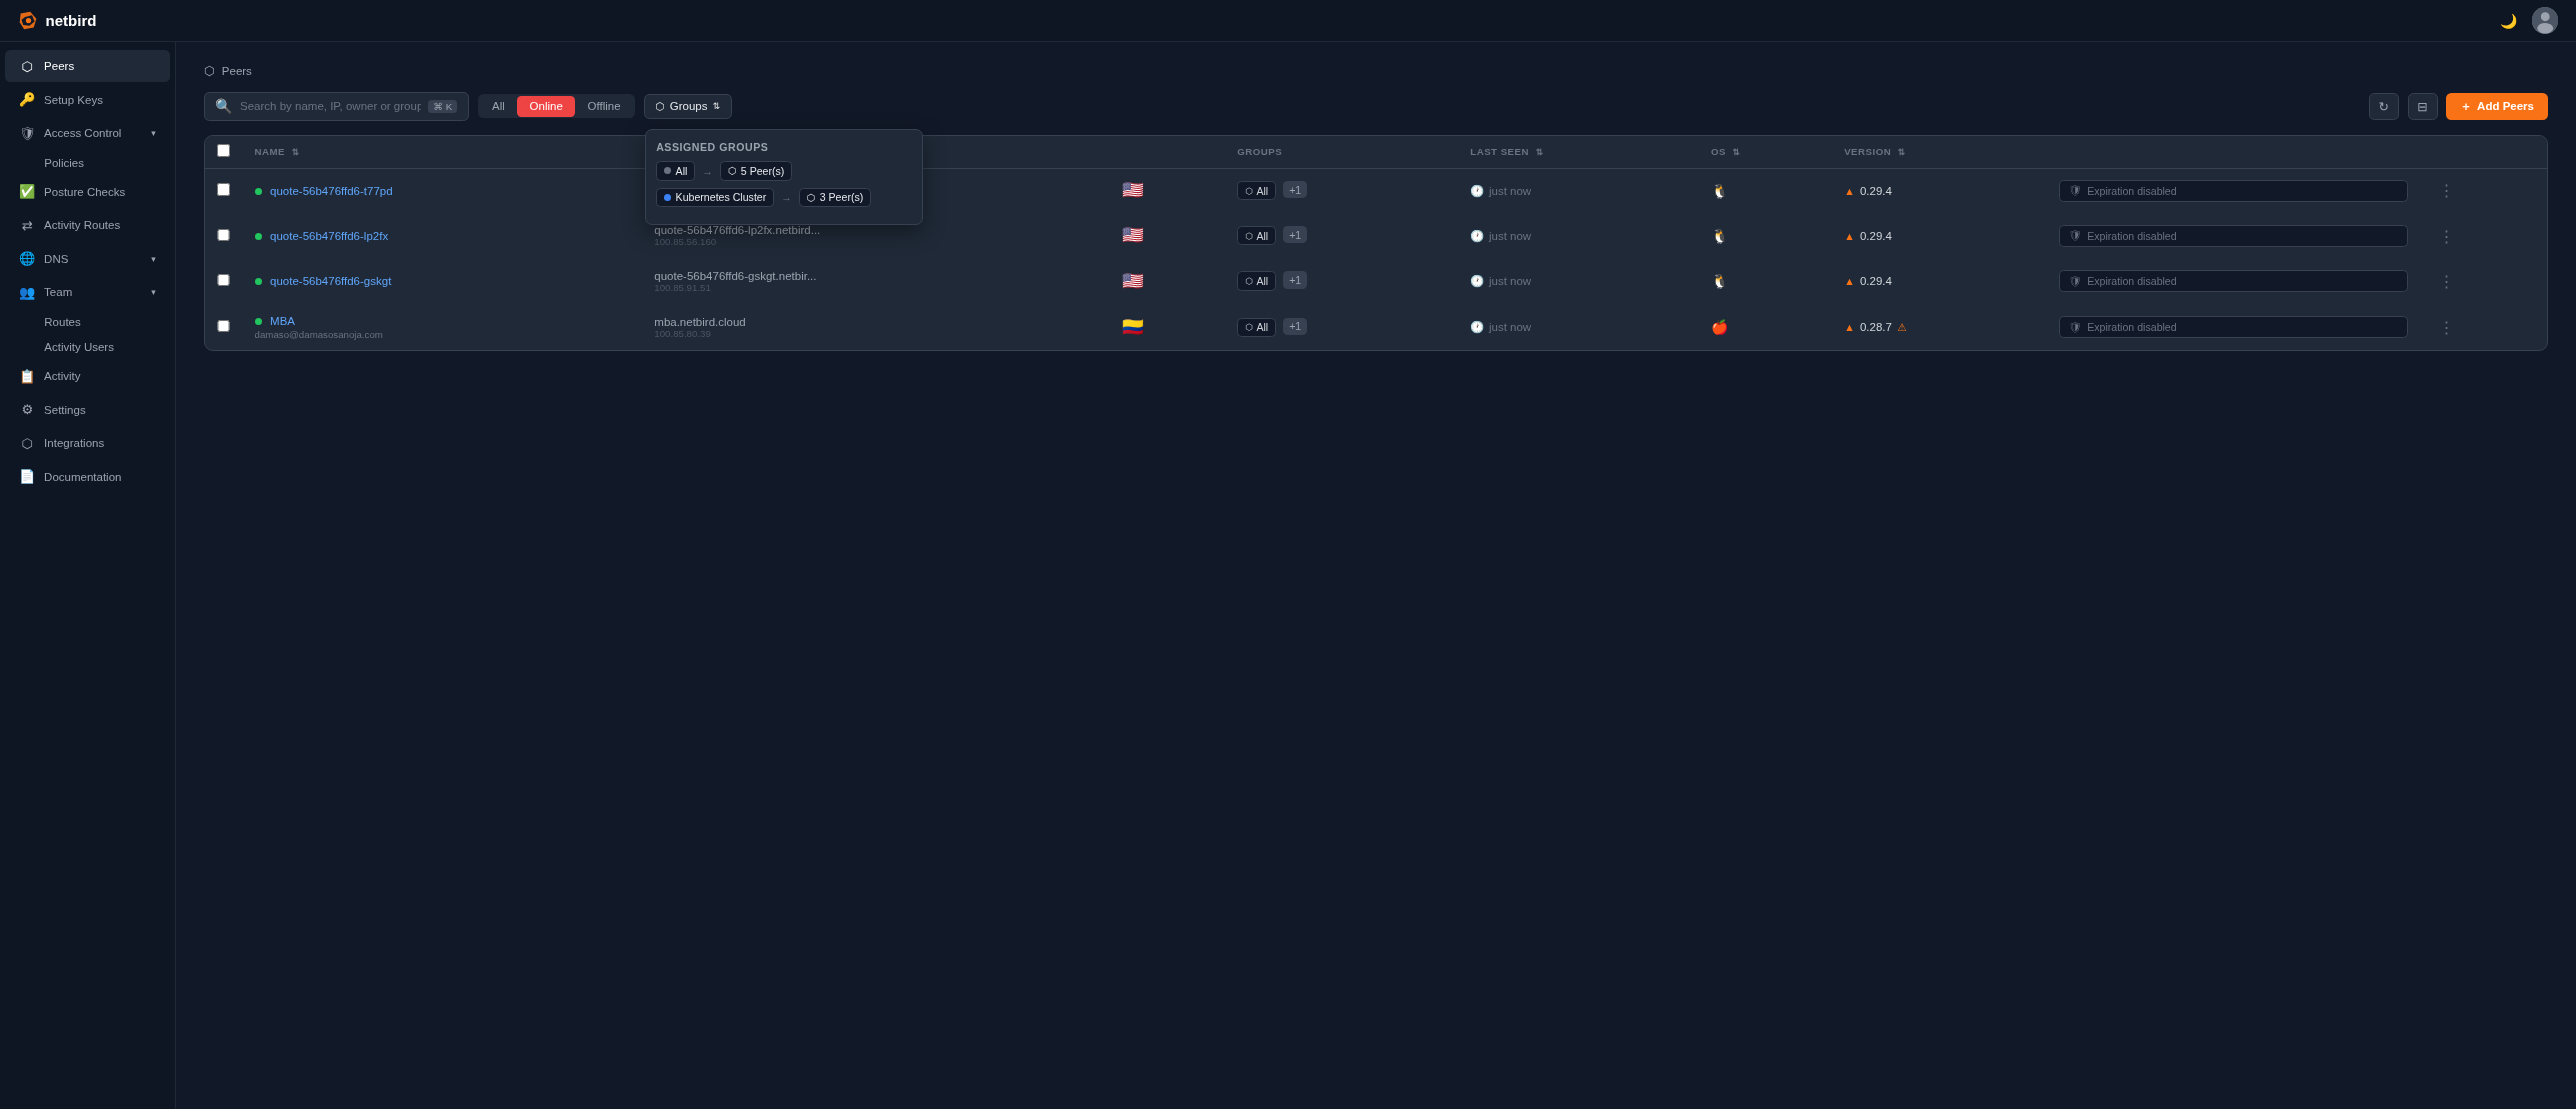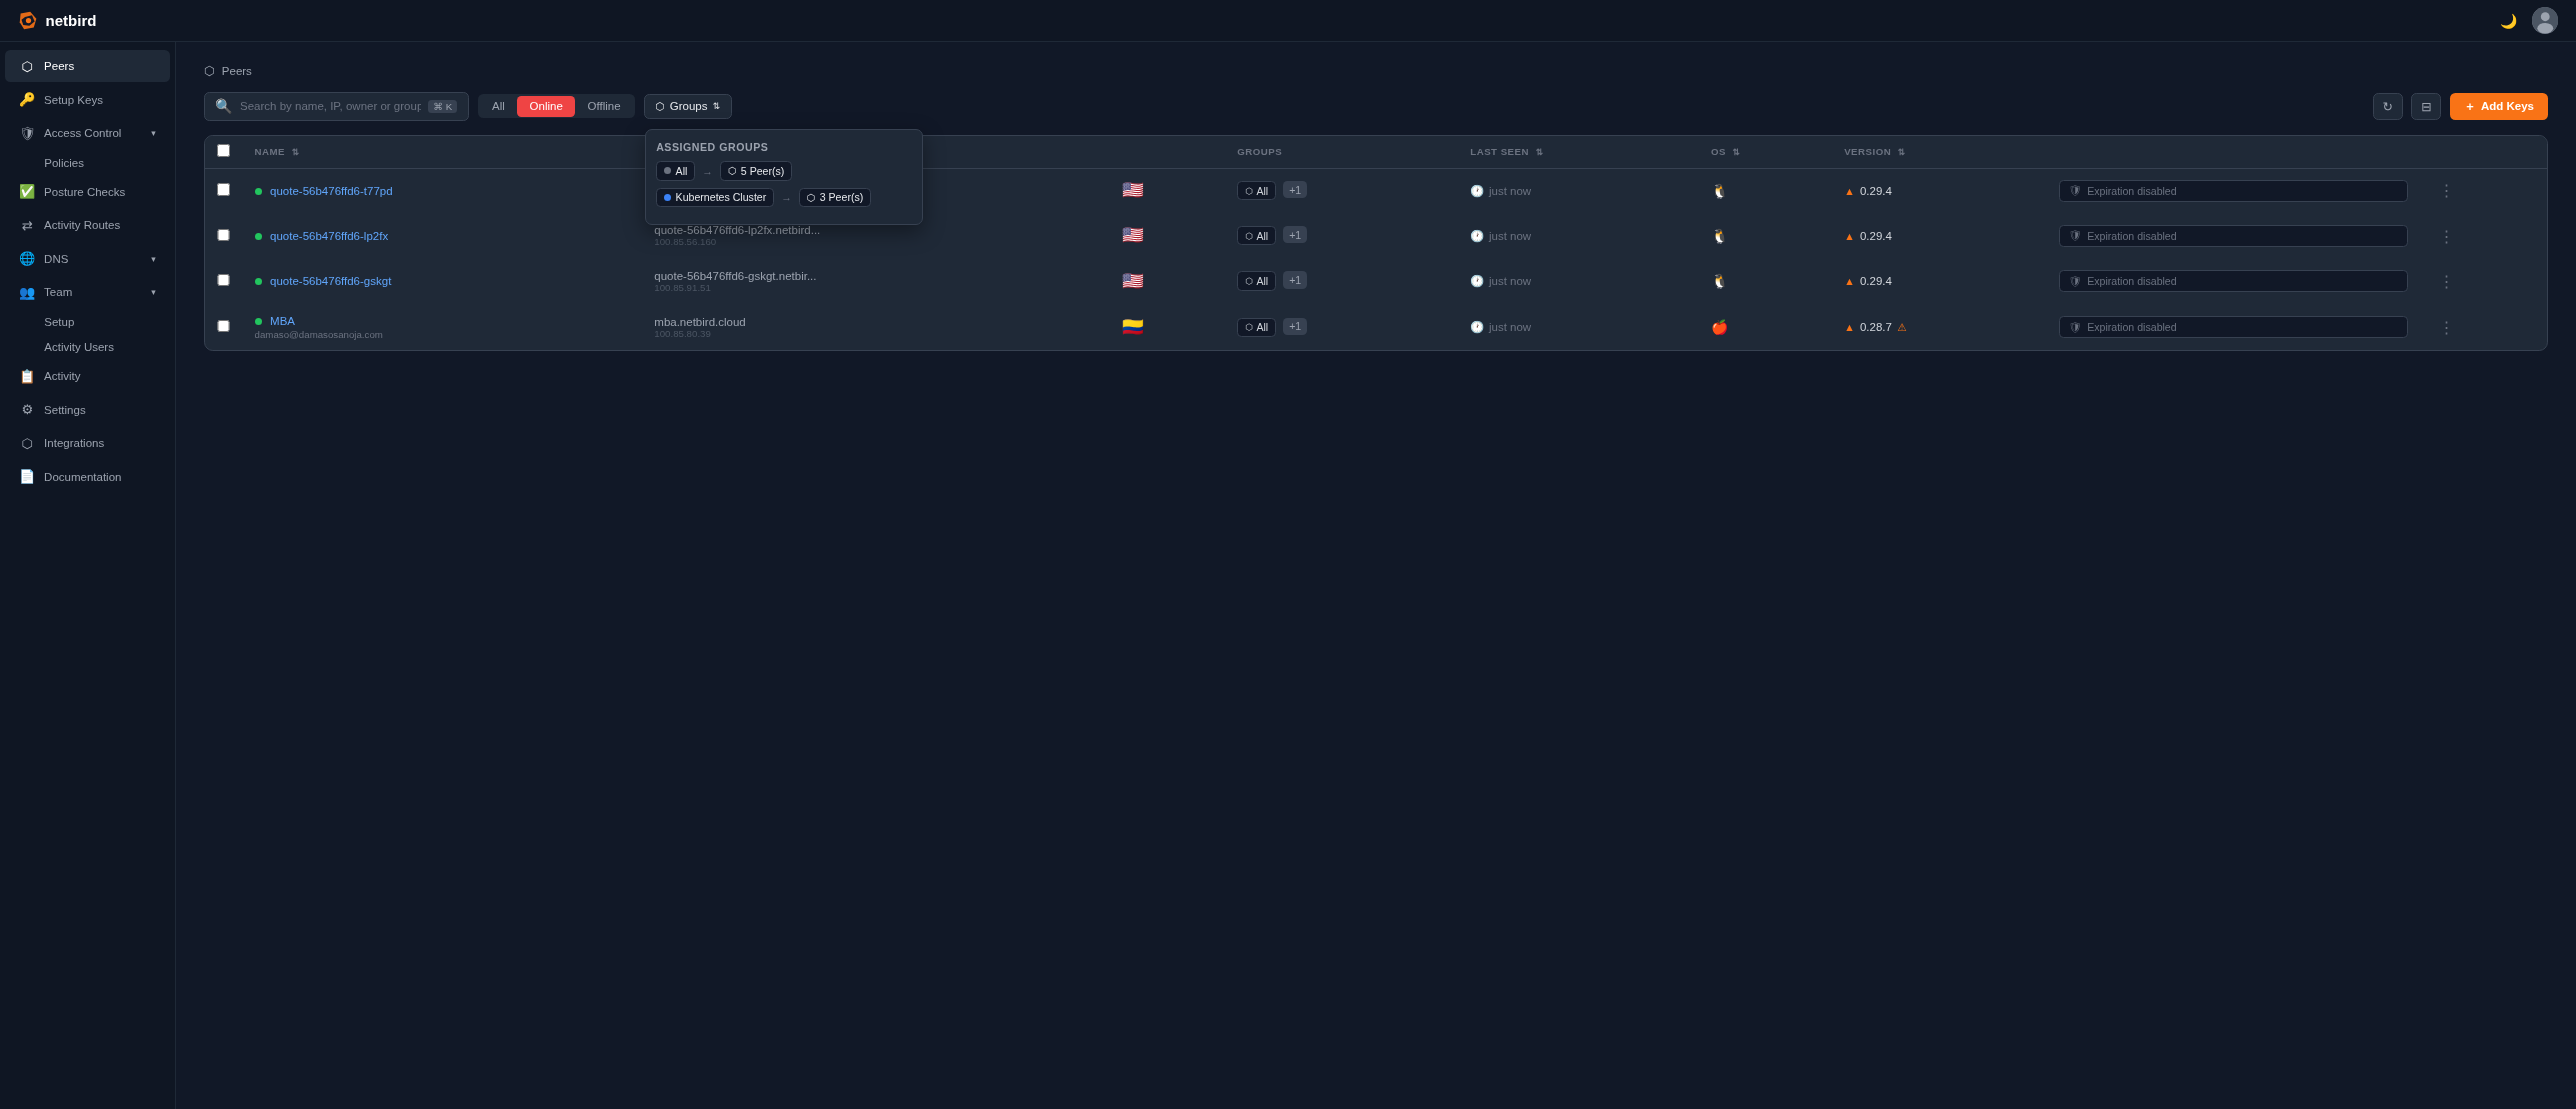--- a/index.html
+++ b/index.html
@@ -467,21 +467,21 @@
         <span class="icon">🌐</span>
         <span>DNS</span>
         <span class="chevron">▾</span>
       </div>
       <div class="sidebar-item">
         <span class="icon">👥</span>
         <span>Team</span>
         <span class="chevron">▾</span>
       </div>
       <div class="sidebar-sub-item">
-        <span>Setup</span>
+        <span>Routes</span>
       </div>
       <div class="sidebar-sub-item">
         <span>Activity Users</span>
       </div>
       <div class="sidebar-item">
         <span class="icon">📋</span>
         <span>Activity</span>
       </div>
       <div class="sidebar-item">
         <span class="icon">⚙</span>
@@ -548,21 +548,21 @@
               <span>3 Peer(s)</span>
             </div>
           </div>
         </div>
       </div>
       <div class="toolbar-spacer"></div>
       <button class="btn-icon">↻</button>
       <button class="btn-icon">⊟</button>
       <button class="btn-add">
         <span>＋</span>
-        <span>Add Keys</span>
+        <span>Add Peers</span>
       </button>
     </div>
 
     <div class="table-wrapper">
       <table class="peers-table">
         <thead>
           <tr>
             <th class="checkbox-cell">
               <input type="checkbox" style="">
             </th>

